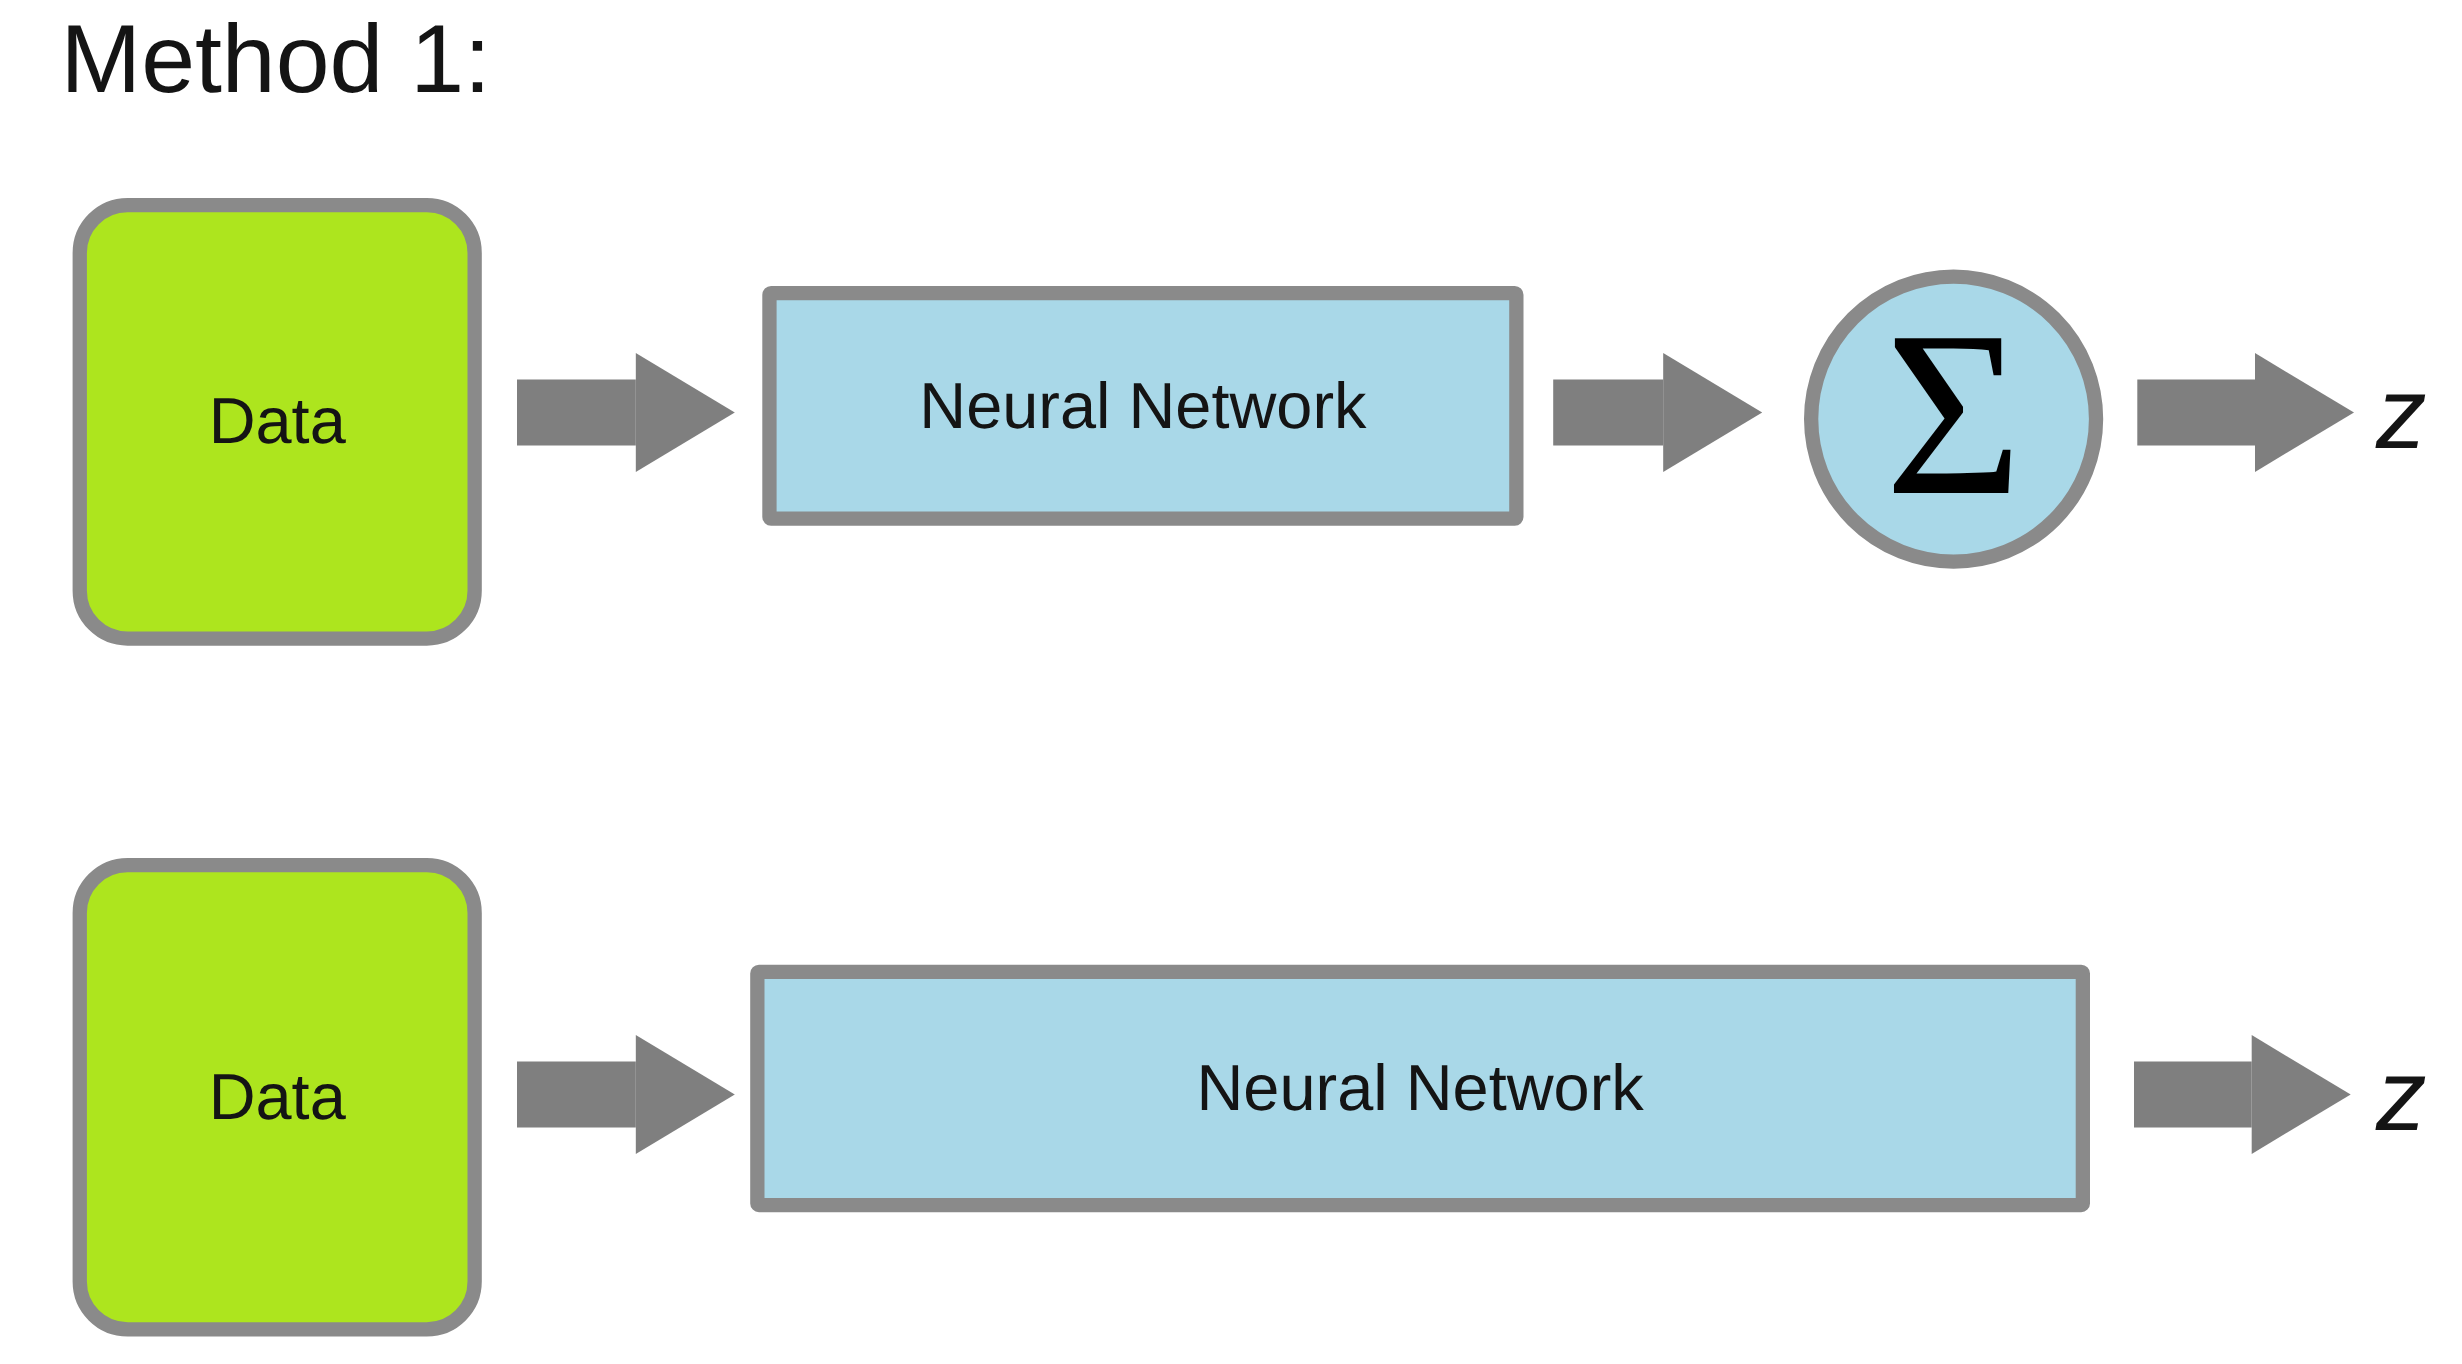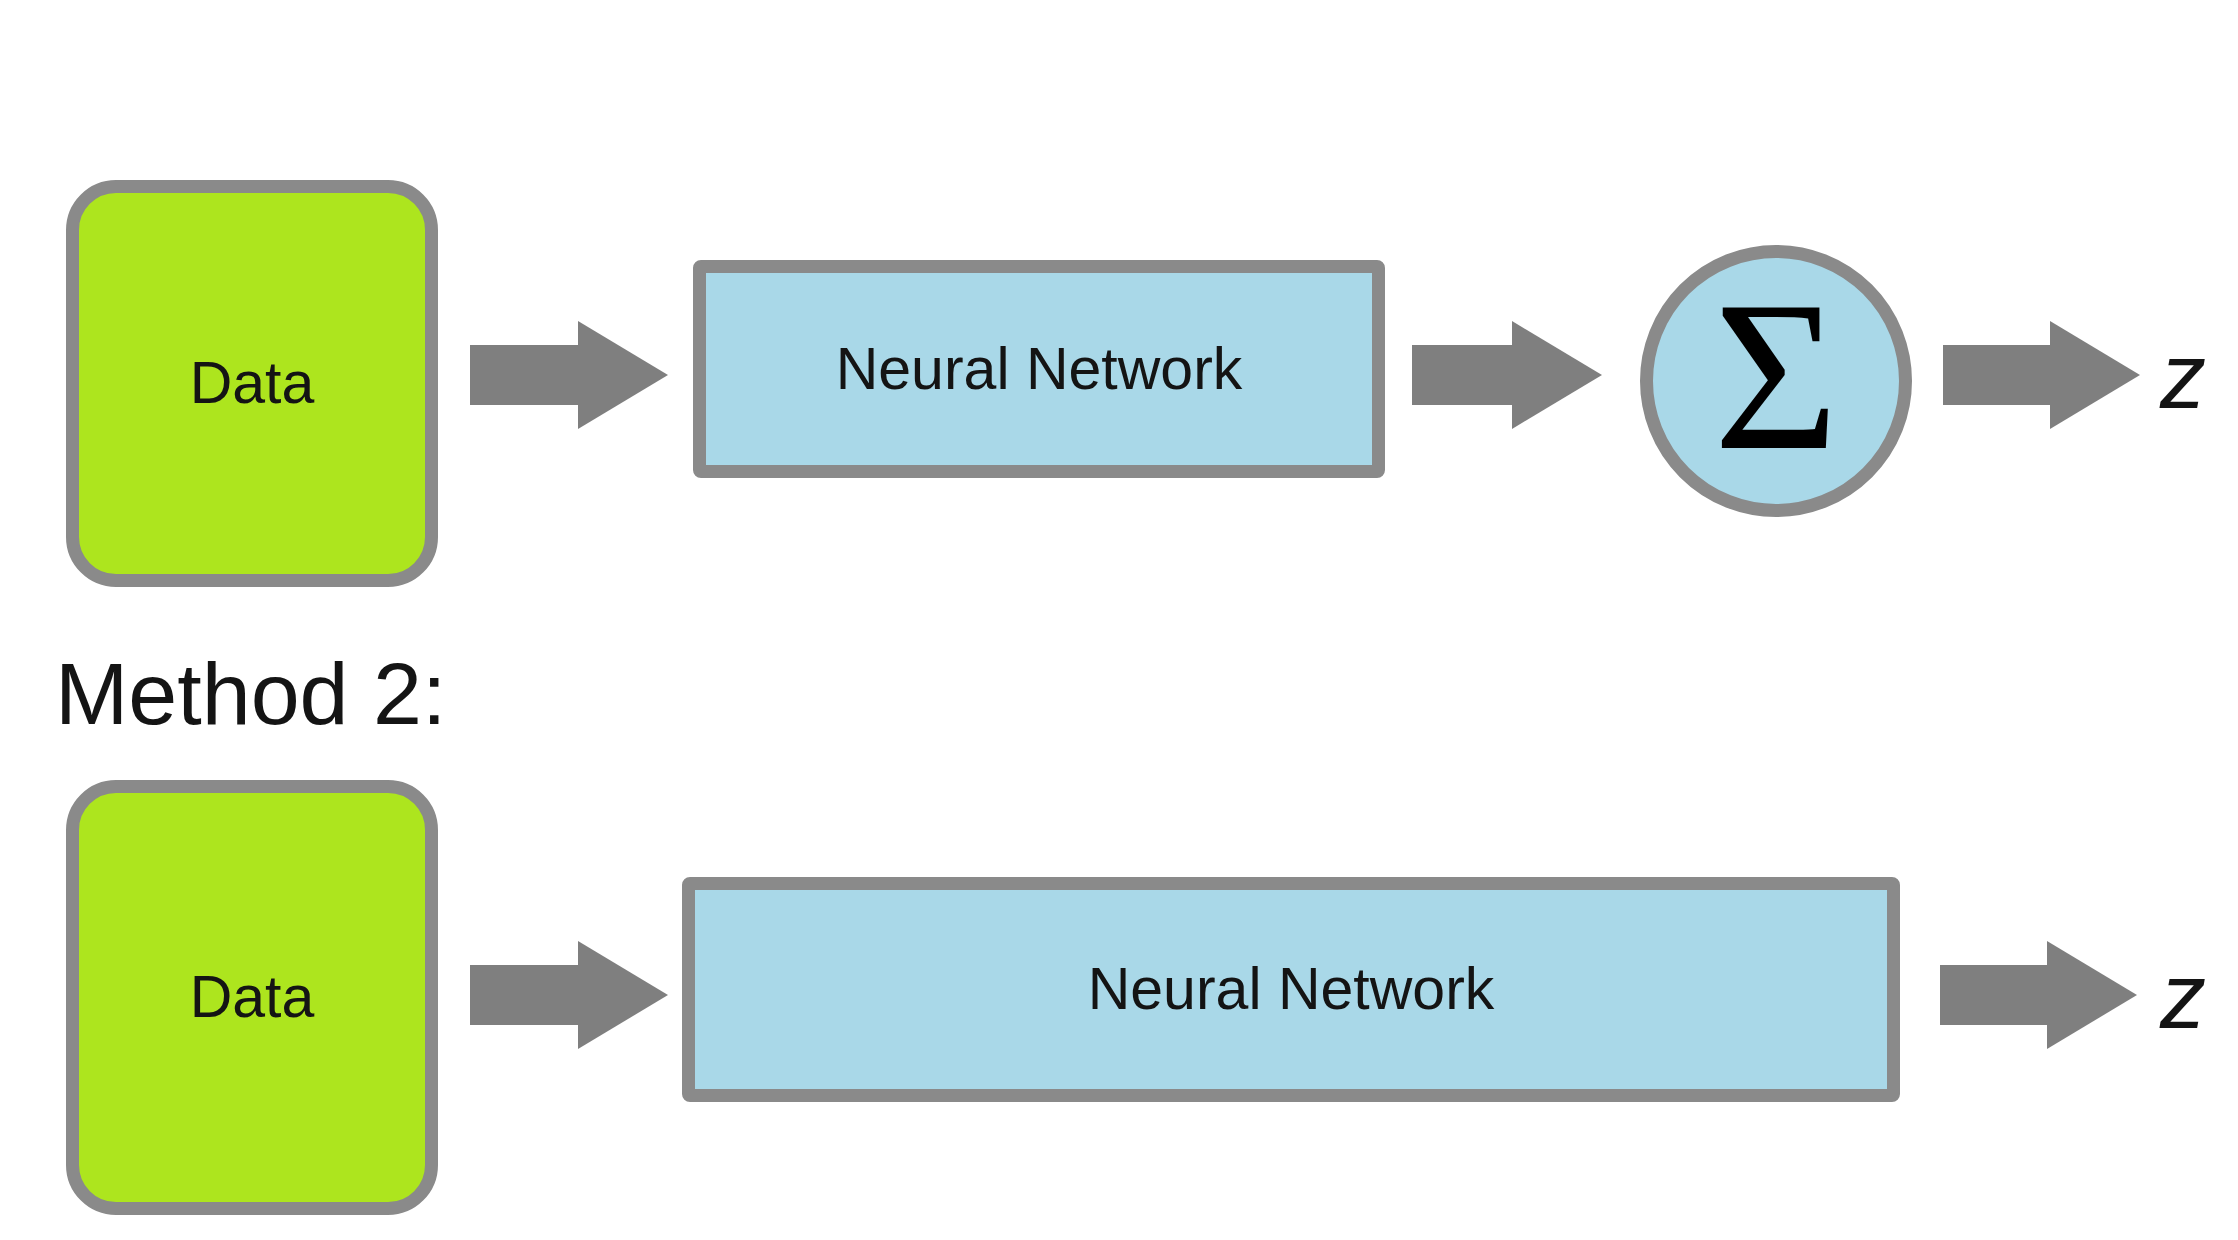--- a/index.html
+++ b/index.html
@@ -84,20 +84,21 @@
     color:var(--text);
     white-space:nowrap;
   }
   .var-label .it{font-style:italic;}
 </style>
 </head>
 <body>
 
 <div class="canvas">
 
+  <div class="method-title" style="left:55px;top:8px;">Method 1:</div>
 
   <div class="box green-box" style="left:66px;top:180px;width:372px;height:407px;">
     <span class="box-label">Data</span>
   </div>
 
   <div class="arrow" style="left:470px;top:321px;width:198px;">
     <div class="shaft"></div>
     <div class="head"></div>
   </div>
 
@@ -117,21 +118,20 @@
 
   <div class="arrow" style="left:1943px;top:321px;width:197px;">
     <div class="shaft"></div>
     <div class="head"></div>
   </div>
 
   <div class="var-label it" style="left:2160px;top:330px;">
     <span class="it">z</span>
   </div>
 
-  <div class="method-title" style="left:55px;top:648px;">Method 2:</div>
 
   <div class="box green-box" style="left:66px;top:780px;width:372px;height:435px;">
     <span class="box-label">Data</span>
   </div>
 
   <div class="arrow" style="left:470px;top:941px;width:198px;">
     <div class="shaft"></div>
     <div class="head"></div>
   </div>
 

